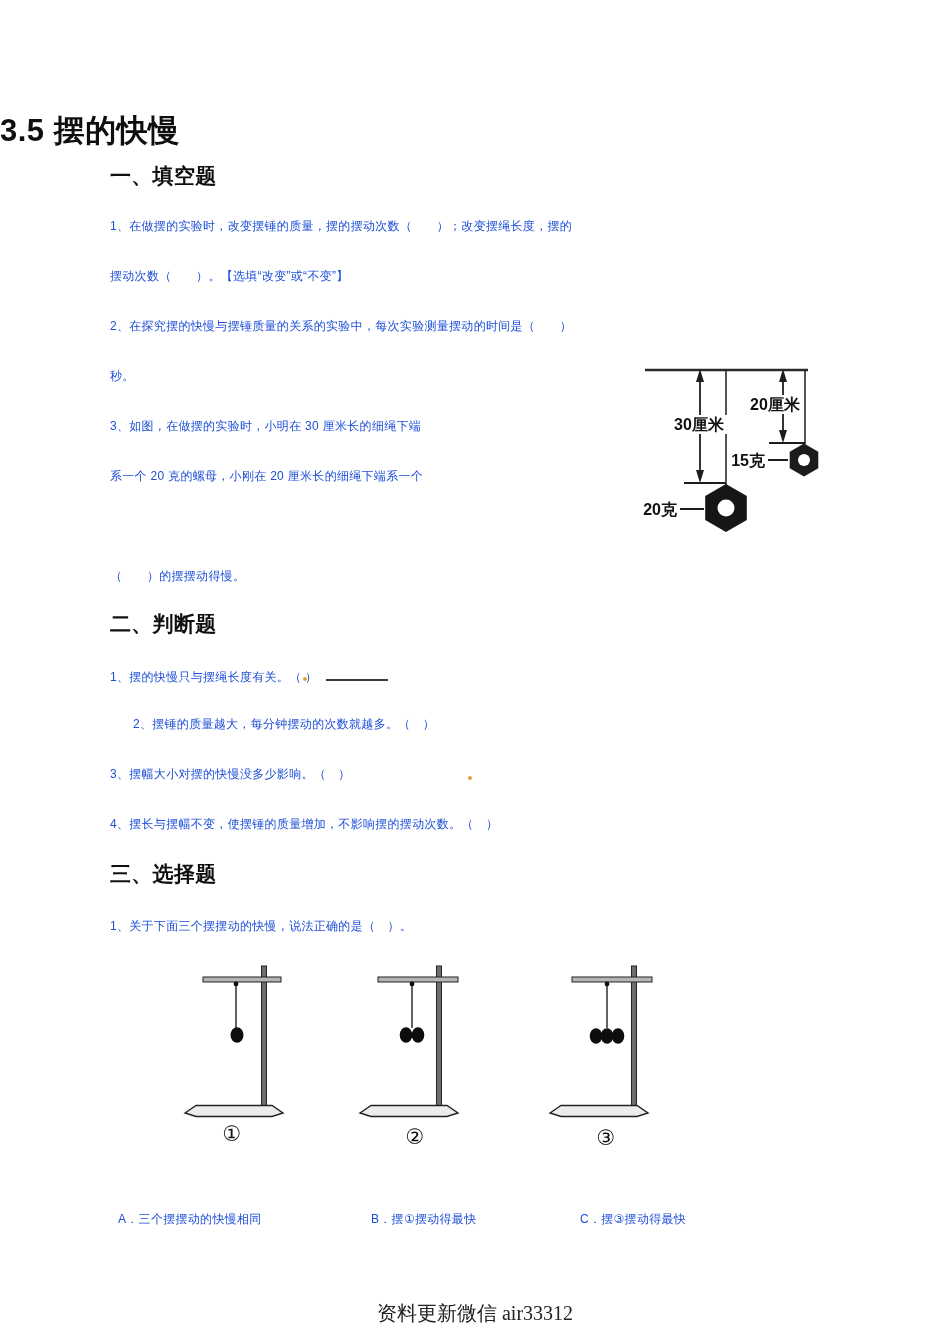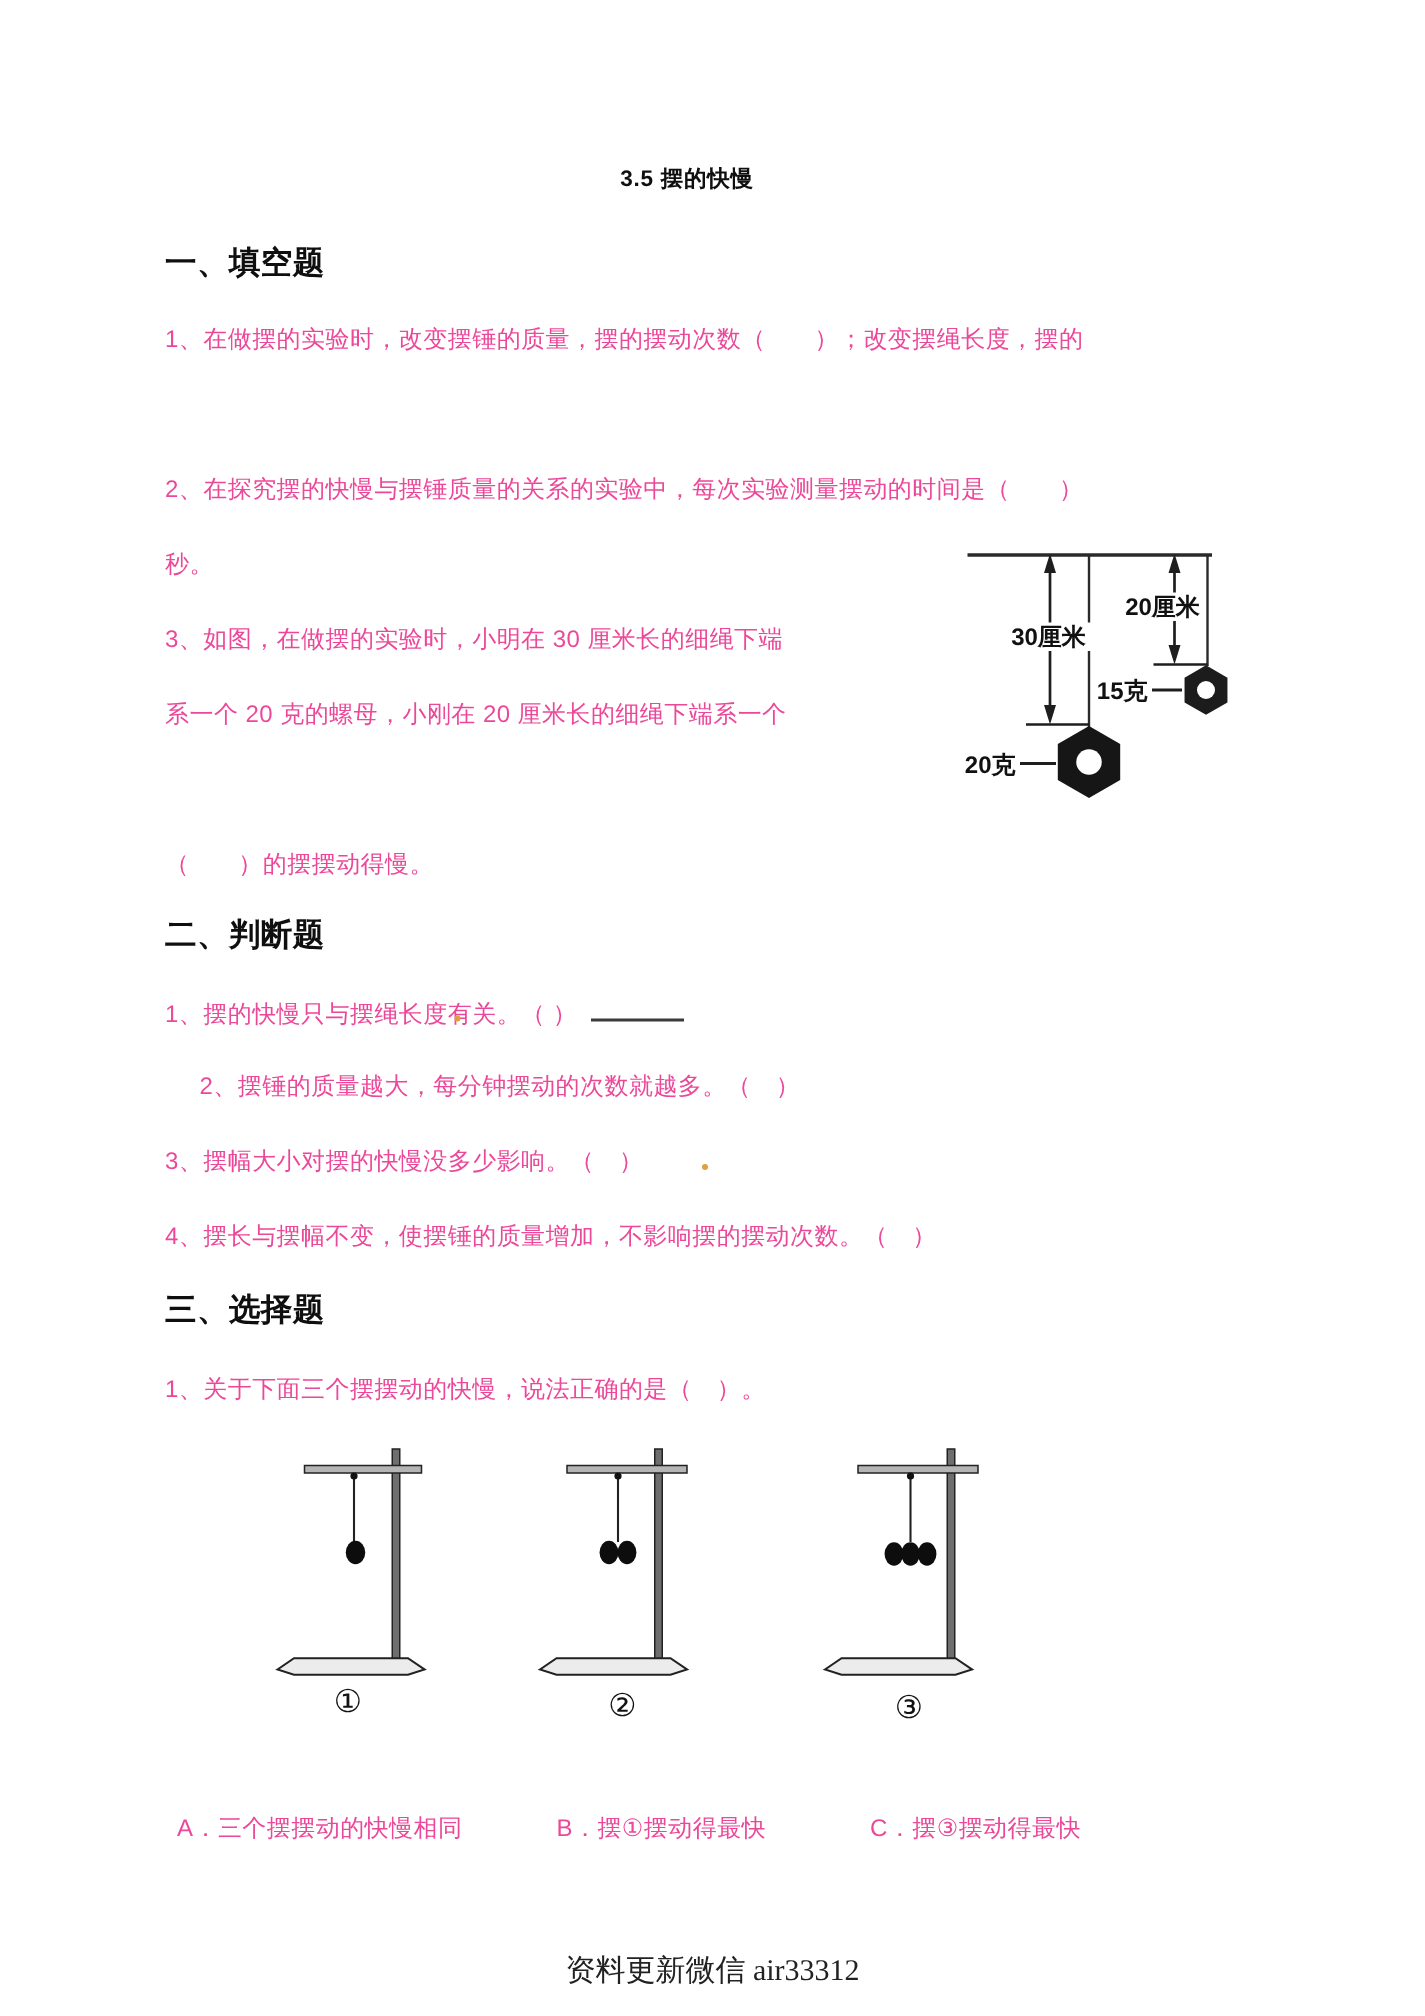--- a/index.html
+++ b/index.html
@@ -7,37 +7,37 @@
     position:relative;
     width:950px;
     height:1344px;
     background:#ffffff;
     overflow:hidden;
     font-family:"Liberation Sans","DejaVu Sans",sans-serif;
   }
   .line {
     position:absolute;
     left:110px;
-    font-size:16px;
+    font-size:12px;
     line-height:27px;
-    color:#ec4899;
+    color:#1d4ed8;
     white-space:nowrap;
     letter-spacing:0.3px;
   }
   .heading {
     font-weight:bold;
     font-size:21px;
     color:#0f0f0f;
   }
   .doc-title {
     position:absolute;
     left:0; top:110px;
     width:916px;
-    text-align:center;
-    font-size:15px;
+    text-align:left;
+    font-size:31px;
     font-weight:bold;
     color:#0f0f0f;
     letter-spacing:0.5px;
   }
   .blank-underline {
     display:inline-block;
     width:62px;
     margin-left:9px;
     height:18px;
     border-bottom:2.5px solid #3a3a3a;
@@ -65,20 +65,21 @@
 </style>
 </head>
 <body>
 
 <div id="page">
 
   <div class="doc-title">3.5 摆的快慢</div>
 
   <div class="line heading" style="top:162px;">一、填空题</div>
   <div class="line" style="top:213px;">1、在做摆的实验时，改变摆锤的质量，摆的摆动次数（　　）；改变摆绳长度，摆的</div>
+  <div class="line" style="top:263px;">摆动次数（　　）。【选填“改变”或“不变”】</div>
   <div class="line" style="top:313px;">2、在探究摆的快慢与摆锤质量的关系的实验中，每次实验测量摆动的时间是（　　）</div>
   <div class="line" style="top:363px;">秒。</div>
   <div class="line" style="top:413px;">3、如图，在做摆的实验时，小明在 30 厘米长的细绳下端</div>
   <div class="line" style="top:463px;">系一个 20 克的螺母，小刚在 20 厘米长的细绳下端系一个</div>
   <div class="line" style="top:563px;">（　　）的摆摆动得慢。</div>
 
   <svg style="left:630px; top:355px;" width="320" height="215" viewBox="0 0 320 215">
 
     <line x1="15" y1="15" x2="178" y2="15" stroke="#2a2a2a" stroke-width="2.4"></line>
 

